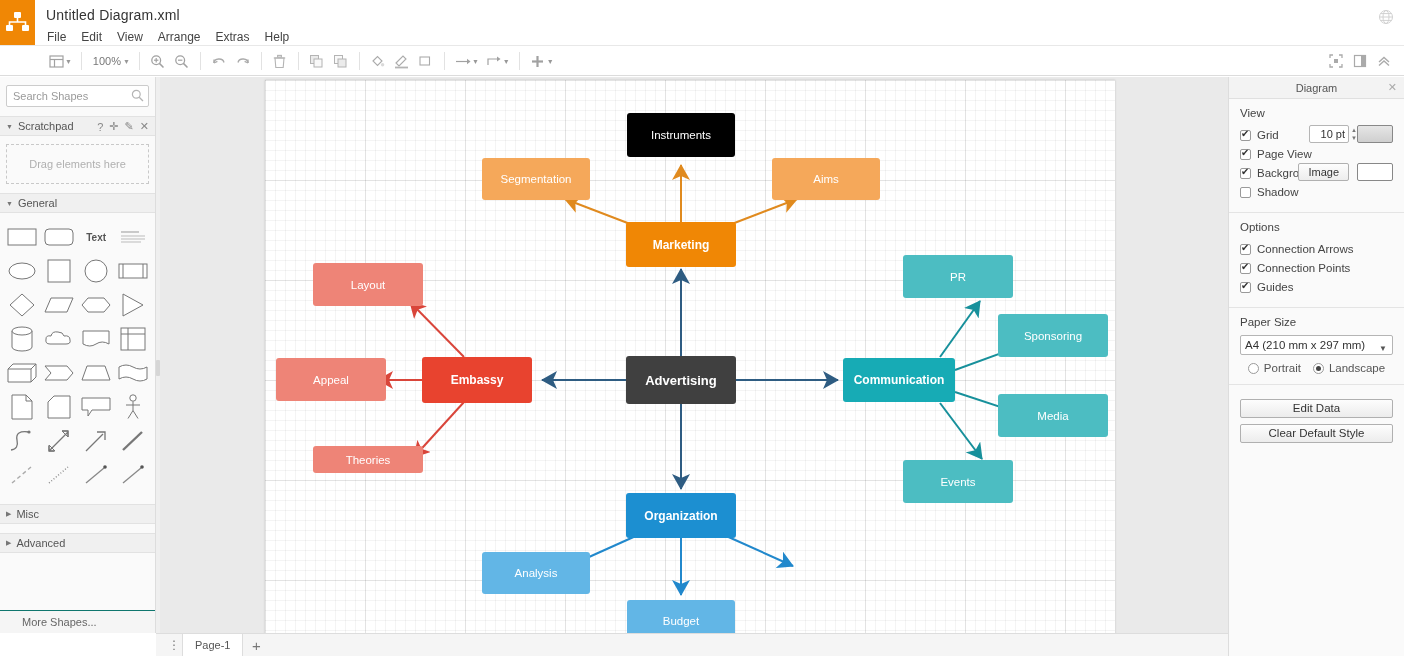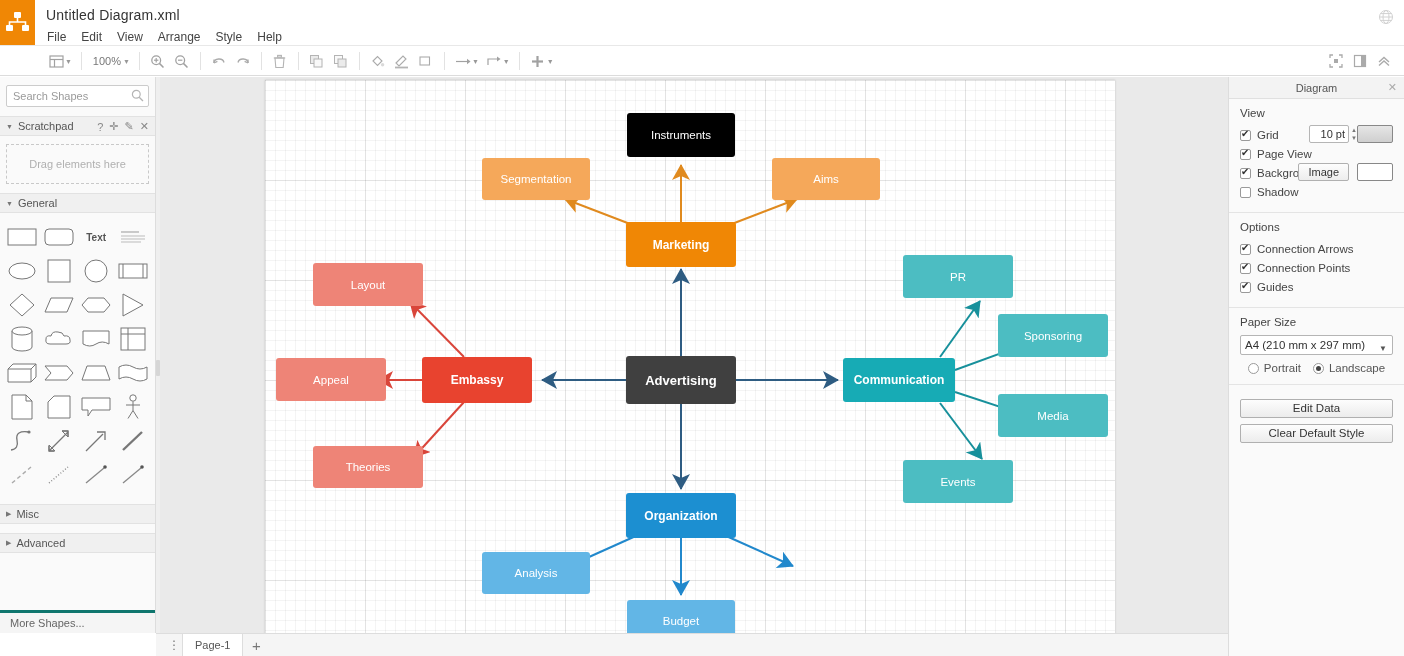--- a/index.html
+++ b/index.html
@@ -46,22 +46,22 @@
   .tri { display:inline-block; margin-right:5px; font-size:7px; color:#777; }
   .sect-tools { position:absolute; right:6px; top:3px; font-size:10px; color:#999;
                 display:flex; gap:6px; align-items:center;}
   #scratchpad { height:40px; margin:8px 6px; border:1px dashed #c9c9c9; background:#fafafa;
                 display:flex; align-items:center; justify-content:center;
                 font-size:11px; color:#b0b0b0; }
   #shapegrid { display:grid; grid-template-columns:repeat(4,1fr); gap:2px;
                padding:8px 4px 4px 4px; }
   .shp { height:32px; display:flex; align-items:center; justify-content:center; }
   #moreshapes { position:absolute; left:0; bottom:0; width:156px; height:23px;
-                background:#f5f5f5; border-top:3px solid #0f766e; display:flex;
-                align-items:center; padding-left:10px; font-size:11px; color:#666; }
+                background:#f5f5f5; border-top:1px solid #0f766e; display:flex;
+                align-items:center; padding-left:22px; font-size:11px; color:#666; }
   #splitter { position:absolute; left:156px; top:77px; width:4px; height:556px; background:#efefef;}
   #splitgrip { position:absolute; left:156px; top:360px; width:4px; height:16px;
                background:#d6d6d6; border-radius:1px; }
 
   
   #canvaswrap { position:absolute; left:160px; top:77px; width:1068px; height:556px;
                 background:#eaeaea; overflow:hidden; }
   #page { position:absolute; left:105px; top:3px; width:850px; height:558px;
           background:#fff; box-shadow:0 0 2px rgba(0,0,0,.18); }
   #grid { position:absolute; inset:0;
@@ -159,21 +159,21 @@
         <rect x="16" y="13" width="7" height="6" rx="1" fill="#fff"></rect>
         <path d="M11.5 6 L11.5 10 M11.5 10 L3.5 10 L3.5 13 M11.5 10 L19.5 10 L19.5 13" stroke="#fff" stroke-width="1.6" fill="none"></path>
       </svg>
     </div>
     <div id="title">Untitled Diagram.xml</div>
     <div id="menubar">
       <div class="mi">File</div>
       <div class="mi">Edit</div>
       <div class="mi">View</div>
       <div class="mi">Arrange</div>
-      <div class="mi">Style</div>
+      <div class="mi">Extras</div>
       <div class="mi">Help</div>
     </div>
     <div id="globe">
       <svg width="16" height="16" viewBox="0 0 16 16">
         <circle cx="8" cy="8" r="6.5" fill="none" stroke="#999" stroke-width="1"></circle>
         <ellipse cx="8" cy="8" rx="3" ry="6.5" fill="none" stroke="#999" stroke-width="1"></ellipse>
         <path d="M1.5 8 H14.5 M2.6 4.6 H13.4 M2.6 11.4 H13.4" stroke="#999" stroke-width="1"></path>
       </svg>
     </div>
   </div>
@@ -631,21 +631,21 @@
     <div class="node main" style="left:466px; top:145px; width:110px; height:45px; background:#F08705;">
       <span>Marketing</span>
     </div>
 
     <div class="node leaf" style="left:153px; top:186px; width:110px; height:43px; background:#EE8477;">
       <span>Layout</span>
     </div>
     <div class="node leaf" style="left:116px; top:281px; width:110px; height:43px; background:#EE8477;">
       <span>Appeal</span>
     </div>
-    <div class="node leaf" style="left:153px; top:369px; width:110px; height:42px; background:#EE8477;">
+    <div class="node leaf" style="left:153px; top:369px; width:110px; height:27px; background:#EE8477;">
       <span>Theories</span>
     </div>
     <div class="node main" style="left:262px; top:280px; width:110px; height:46px; background:#E8432F;">
       <span>Embassy</span>
     </div>
 
     <div class="node center" style="left:466px; top:279px; width:110px; height:48px; background:#404040;">
       <span>Advertising</span>
     </div>
 

